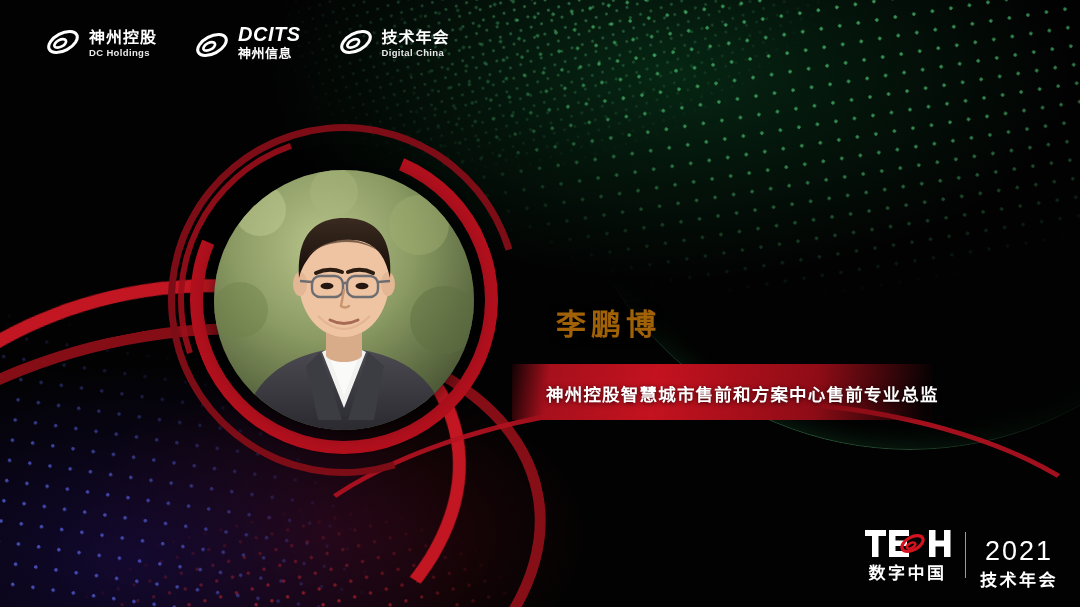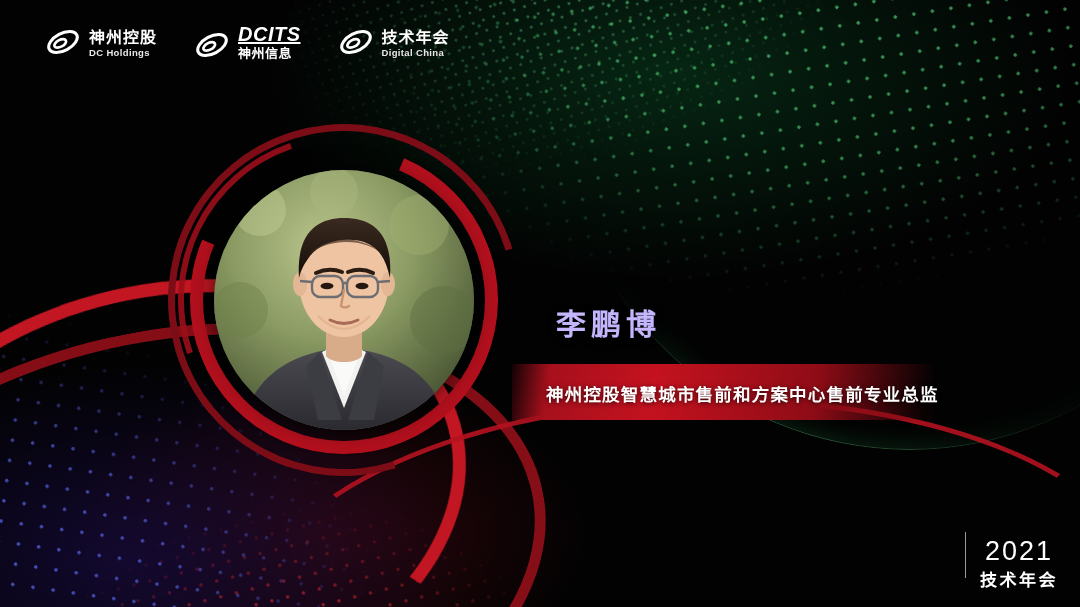--- a/index.html
+++ b/index.html
@@ -138,21 +138,20 @@
   }
   .logo-en{
     color:#e9e9e9; font-size:9.5px; font-weight:700;
     letter-spacing:.35px; margin-top:2px;
     font-family:"Liberation Sans", sans-serif;
   }
   .logo-lat{
     color:#fff; font-size:20px; font-weight:800;
     letter-spacing:.5px; font-style:italic;
     font-family:"Liberation Sans", sans-serif;
-    text-decoration:underline;
   }
 
   
   .portrait-wrap{
     position:absolute; left:168px; top:124px;
     width:352px; height:352px;
   }
   .ring{
     position:absolute; border-radius:50%;
     border-style:solid; border-color:transparent;
@@ -197,21 +196,21 @@
     position:absolute; left:553px; top:164px;
     color:#fff;
     font-family:"DejaVu Serif","Liberation Serif",serif;
     font-size:43px; font-weight:700;
     letter-spacing:6px; line-height:1.33;
     text-shadow:0 2px 10px rgba(0,0,0,.85);
     white-space:pre-line;
   }
   .speaker-name{
     position:absolute; left:556px; top:300px;
-    color:#c4b5fd;
+    color:#a16207;
     font-family:"DejaVu Serif","Liberation Serif",serif;
     font-size:30px; font-weight:700;
     letter-spacing:5px;
     text-shadow:0 2px 8px rgba(0,0,0,.85);
   }
 
   .role-banner{
     position:absolute; left:512px; top:364px;
     width:420px; height:56px;
     background:linear-gradient(98deg,
@@ -386,20 +385,38 @@
   </div>
 
 
   <div class="speaker-name">李鹏博</div>
 
   <div class="role-banner"></div>
   <div class="role-text">神州控股智慧城市售前和方案中心售前专业总监</div>
 
   <div class="event-logo">
 
+    <div class="ev-block">
+      <span class="ev-tech">
+        <svg width="86" height="29" viewBox="0 0 86 29" xmlns="http://www.w3.org/2000/svg">
+
+          <path d="M0 1 H21 V7 H13.5 V28 H7 V7 H0 Z" fill="#fff"></path>
+
+          <path d="M24 1 H44 V7 H30.5 V11.5 H42 V17 H30.5 V22 H44 V28 H24 Z" fill="#fff"></path>
+
+          <g transform="translate(47.5 14.5)">
+            <ellipse cx="0" cy="0" rx="11.5" ry="6.4" fill="none" stroke="#d5121f" stroke-width="3.2" transform="rotate(-28)"></ellipse>
+            <ellipse cx="-2.2" cy="1.1" rx="4.6" ry="2.4" fill="none" stroke="#d5121f" stroke-width="2.6" transform="rotate(-28)"></ellipse>
+          </g>
+
+          <path d="M64 1 H70.5 V11.5 H79 V1 H85.5 V28 H79 V17.5 H70.5 V28 H64 Z" fill="#fff"></path>
+        </svg>
+      </span>
+      <span class="ev-sub">数字中国</span>
+    </div>
 
     <div class="ev-divider"></div>
 
     <div class="ev-block">
       <span class="ev-year">2021</span>
       <span class="ev-sub">技术年会</span>
     </div>
 
   </div>
 

